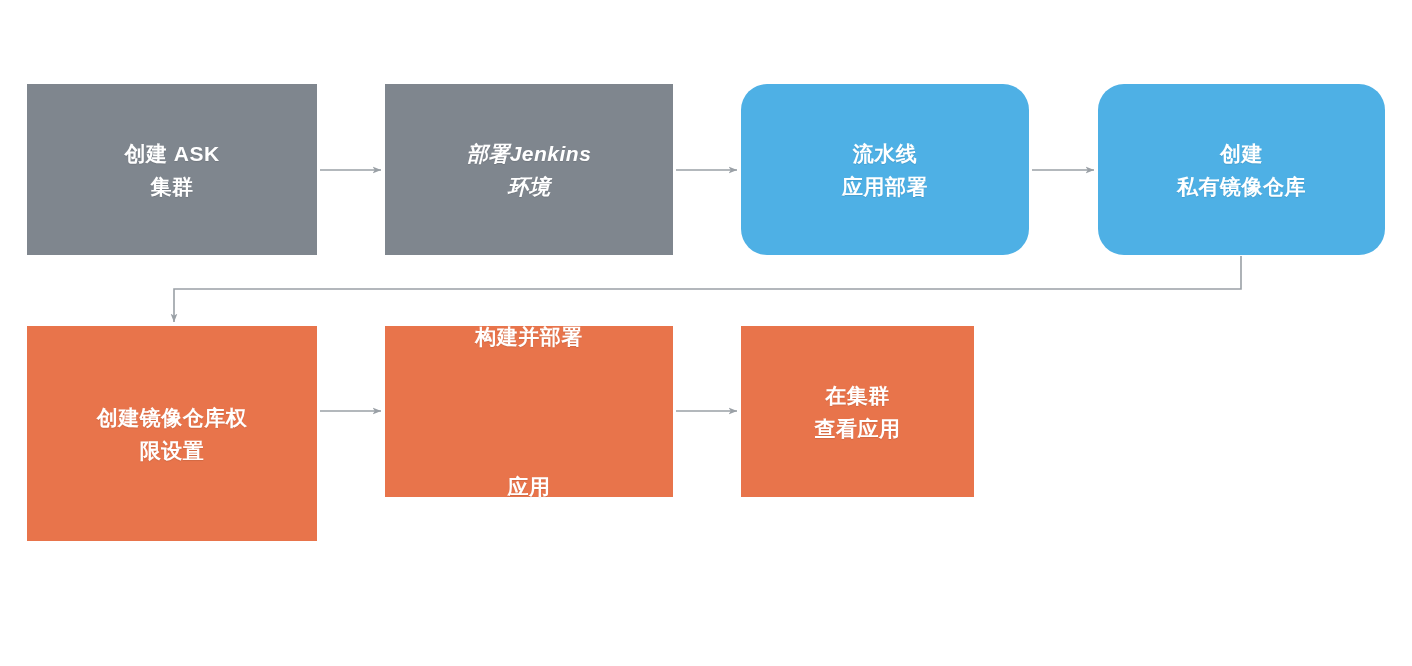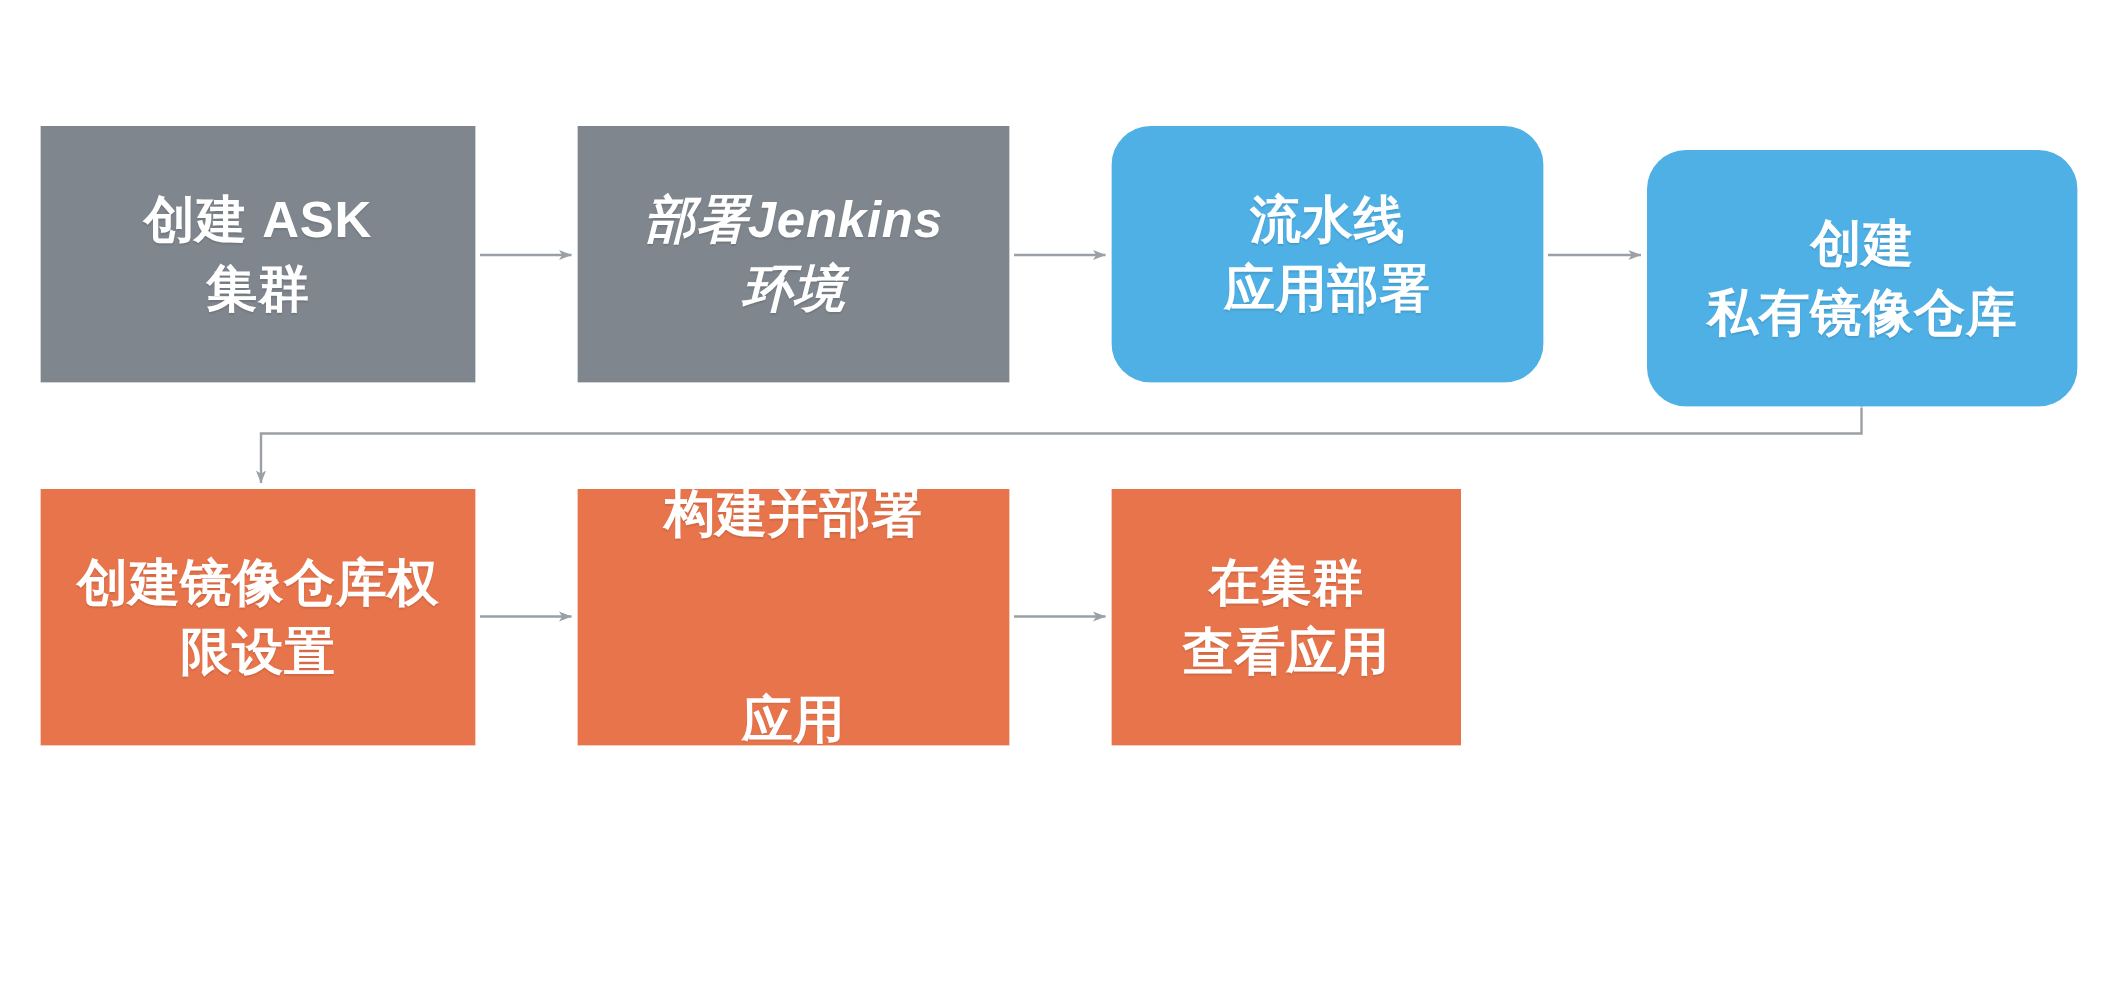--- a/index.html
+++ b/index.html
@@ -21,21 +21,21 @@
   }
   .node {
     position: absolute;
     display: flex;
     flex-direction: column;
     align-items: center;
     justify-content: center;
     box-sizing: border-box;
     color: #ffffff;
     font-weight: bold;
-    font-size: 34px;
+    font-size: 21px;
     line-height: 1.0;
     text-align: center;
     letter-spacing: 0.5px;
     box-shadow: 0 0 0 1px rgba(255,255,255,0.0);
     text-shadow: 0 1px 1px rgba(0,0,0,0.10);
   }
   .node .line {
     display: block;
     white-space: nowrap;
   }
@@ -93,26 +93,26 @@
   <div class="node fill-grey" style="left:385px; top:84px; width:288px; height:171px;font-style:italic;">
     <span class="line">部署Jenkins</span>
     <span class="line">环境</span>
   </div>
 
   <div class="node fill-blue" style="left:741px; top:84px; width:288px; height:171px;">
     <span class="line">流水线</span>
     <span class="line">应用部署</span>
   </div>
 
-  <div class="node fill-blue" style="left:1098px; top:100px; width:287px; height:171px;">
+  <div class="node fill-blue" style="left:1098px; top:84px; width:287px; height:171px;">
     <span class="line">创建</span>
     <span class="line">私有镜像仓库</span>
   </div>
 
-  <div class="node fill-orange" style="left:27px; top:326px; width:290px; height:171px;justify-content:center;">
+  <div class="node fill-orange" style="left:27px; top:326px; width:290px; height:215px;justify-content:center;">
     <span class="line">创建镜像仓库权</span>
     <span class="line">限设置</span>
   </div>
 
   <div class="node fill-orange" style="left:385px; top:326px; width:288px; height:171px;justify-content:space-between;">
     <span class="line">构建并部署</span>
     <span class="line">应用</span>
   </div>
 
   <div class="node fill-orange" style="left:741px; top:326px; width:233px; height:171px;">

